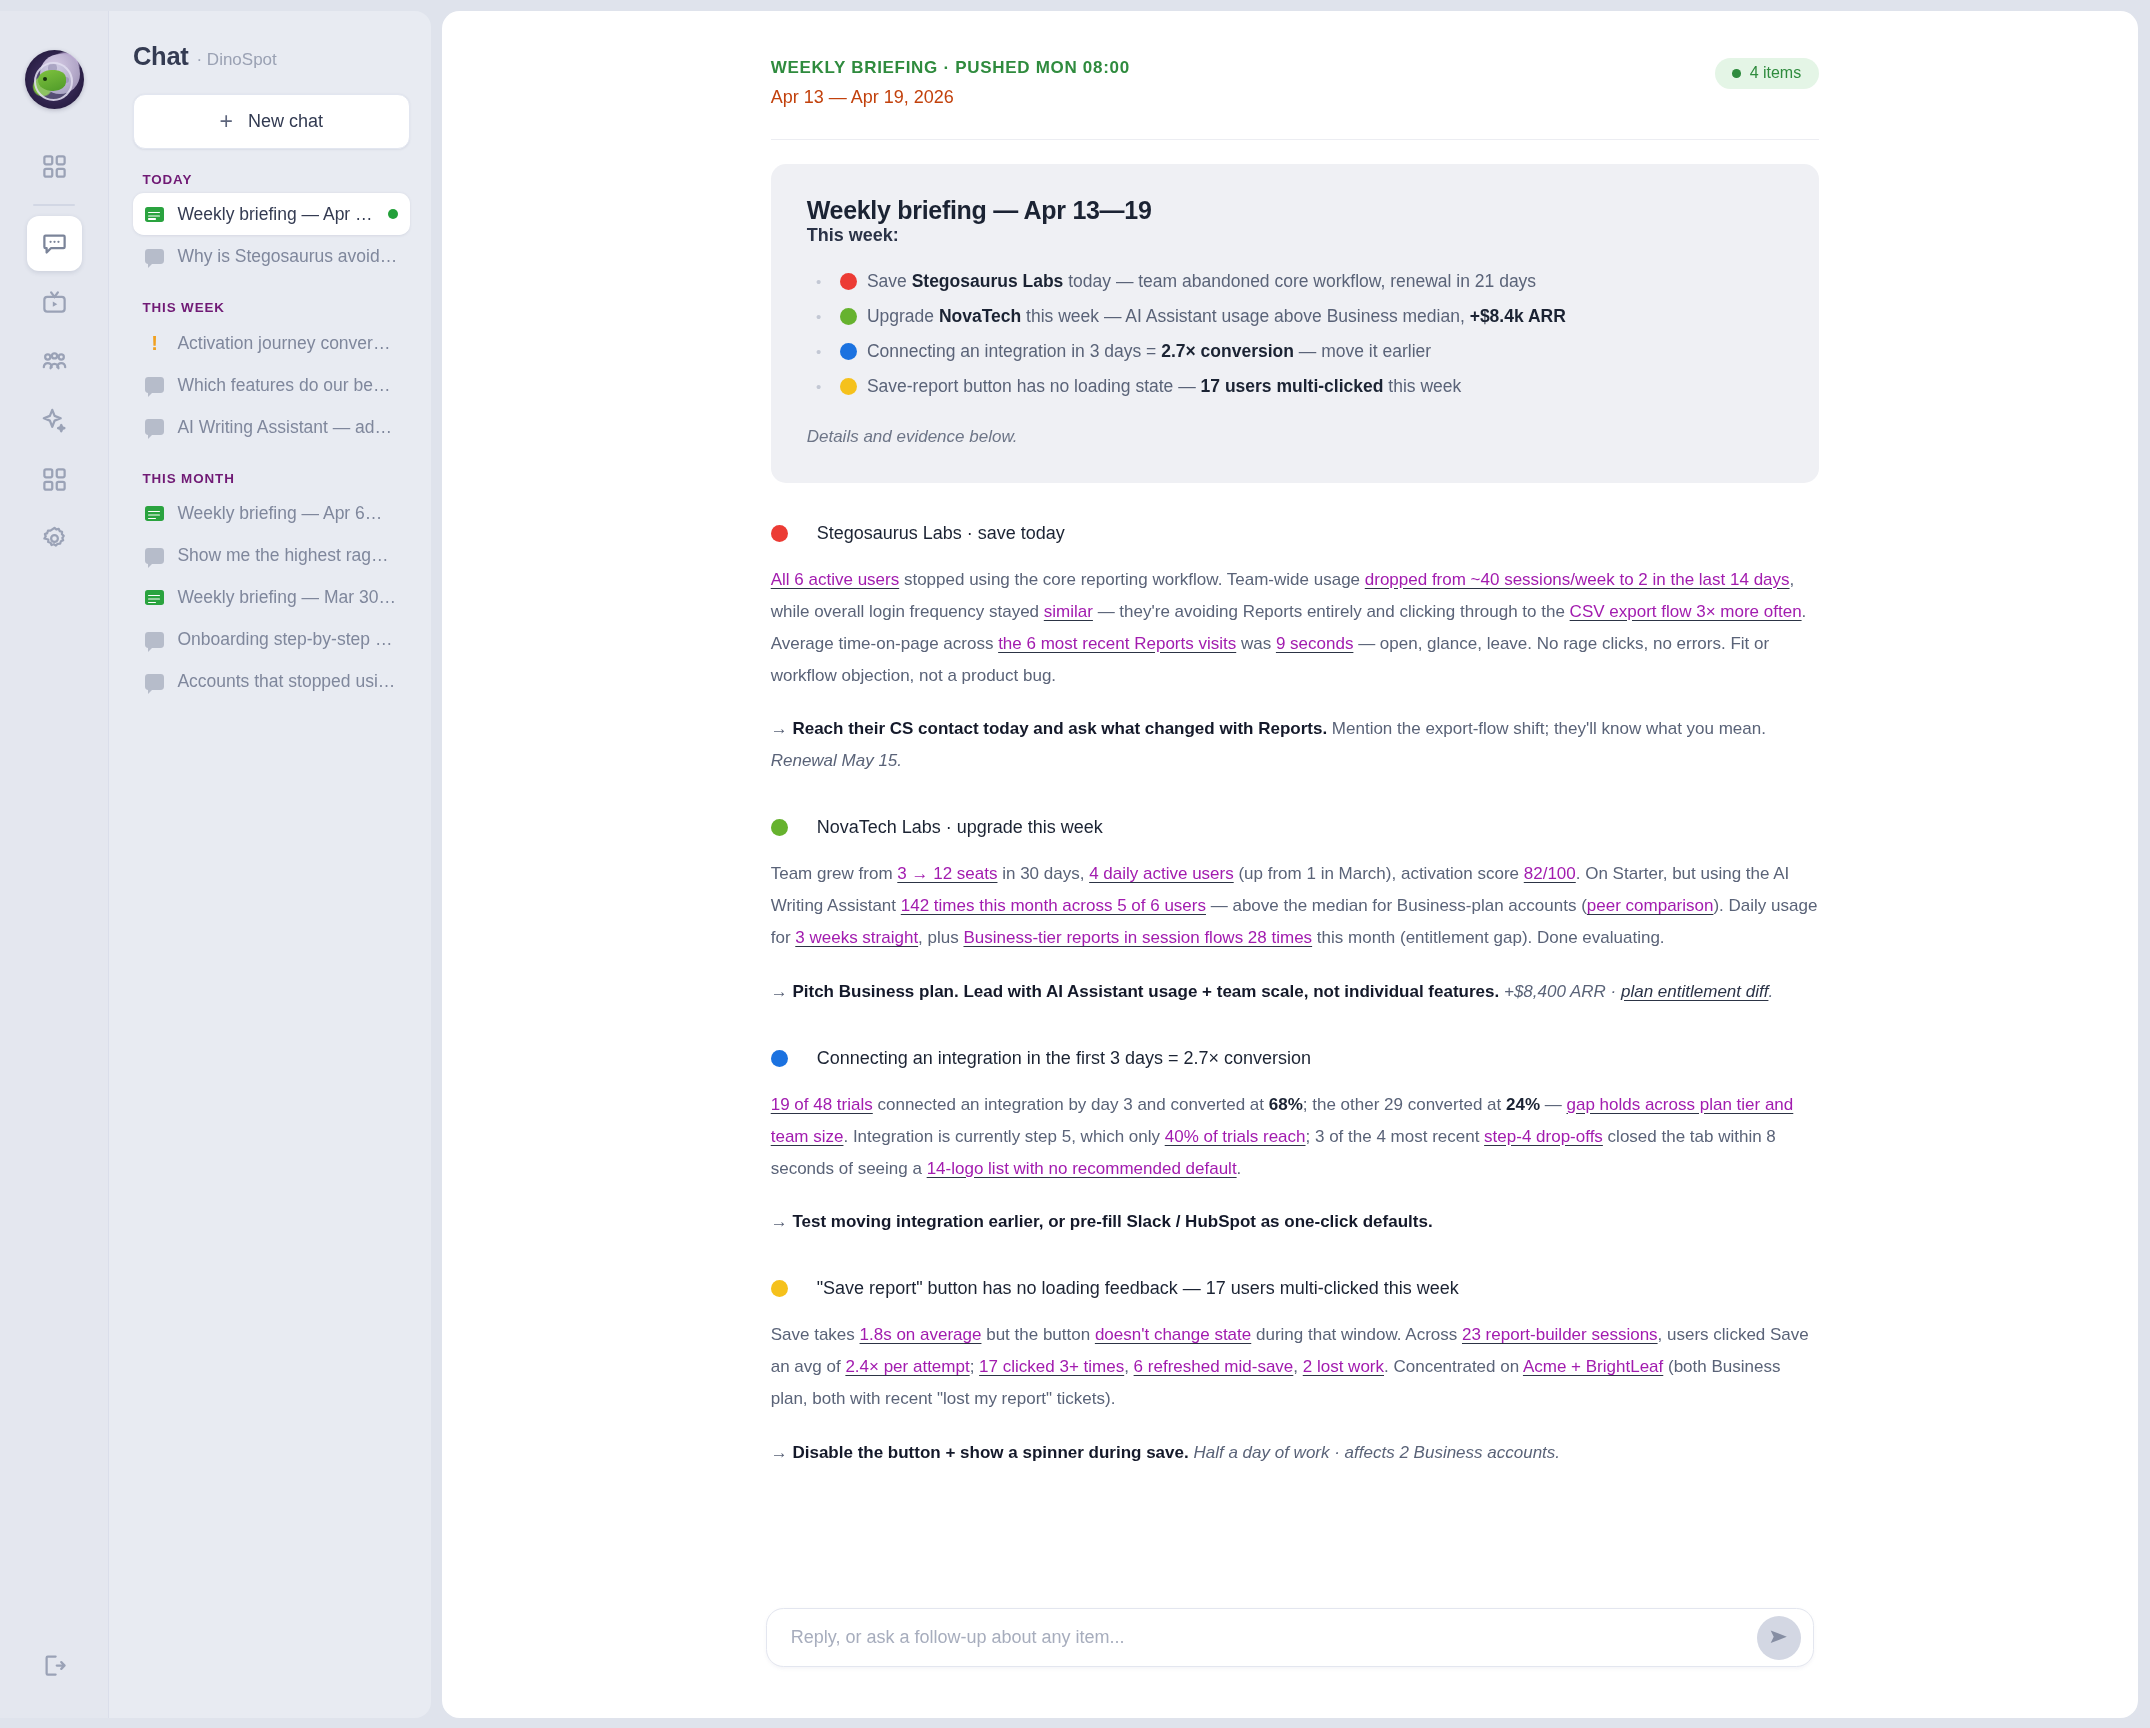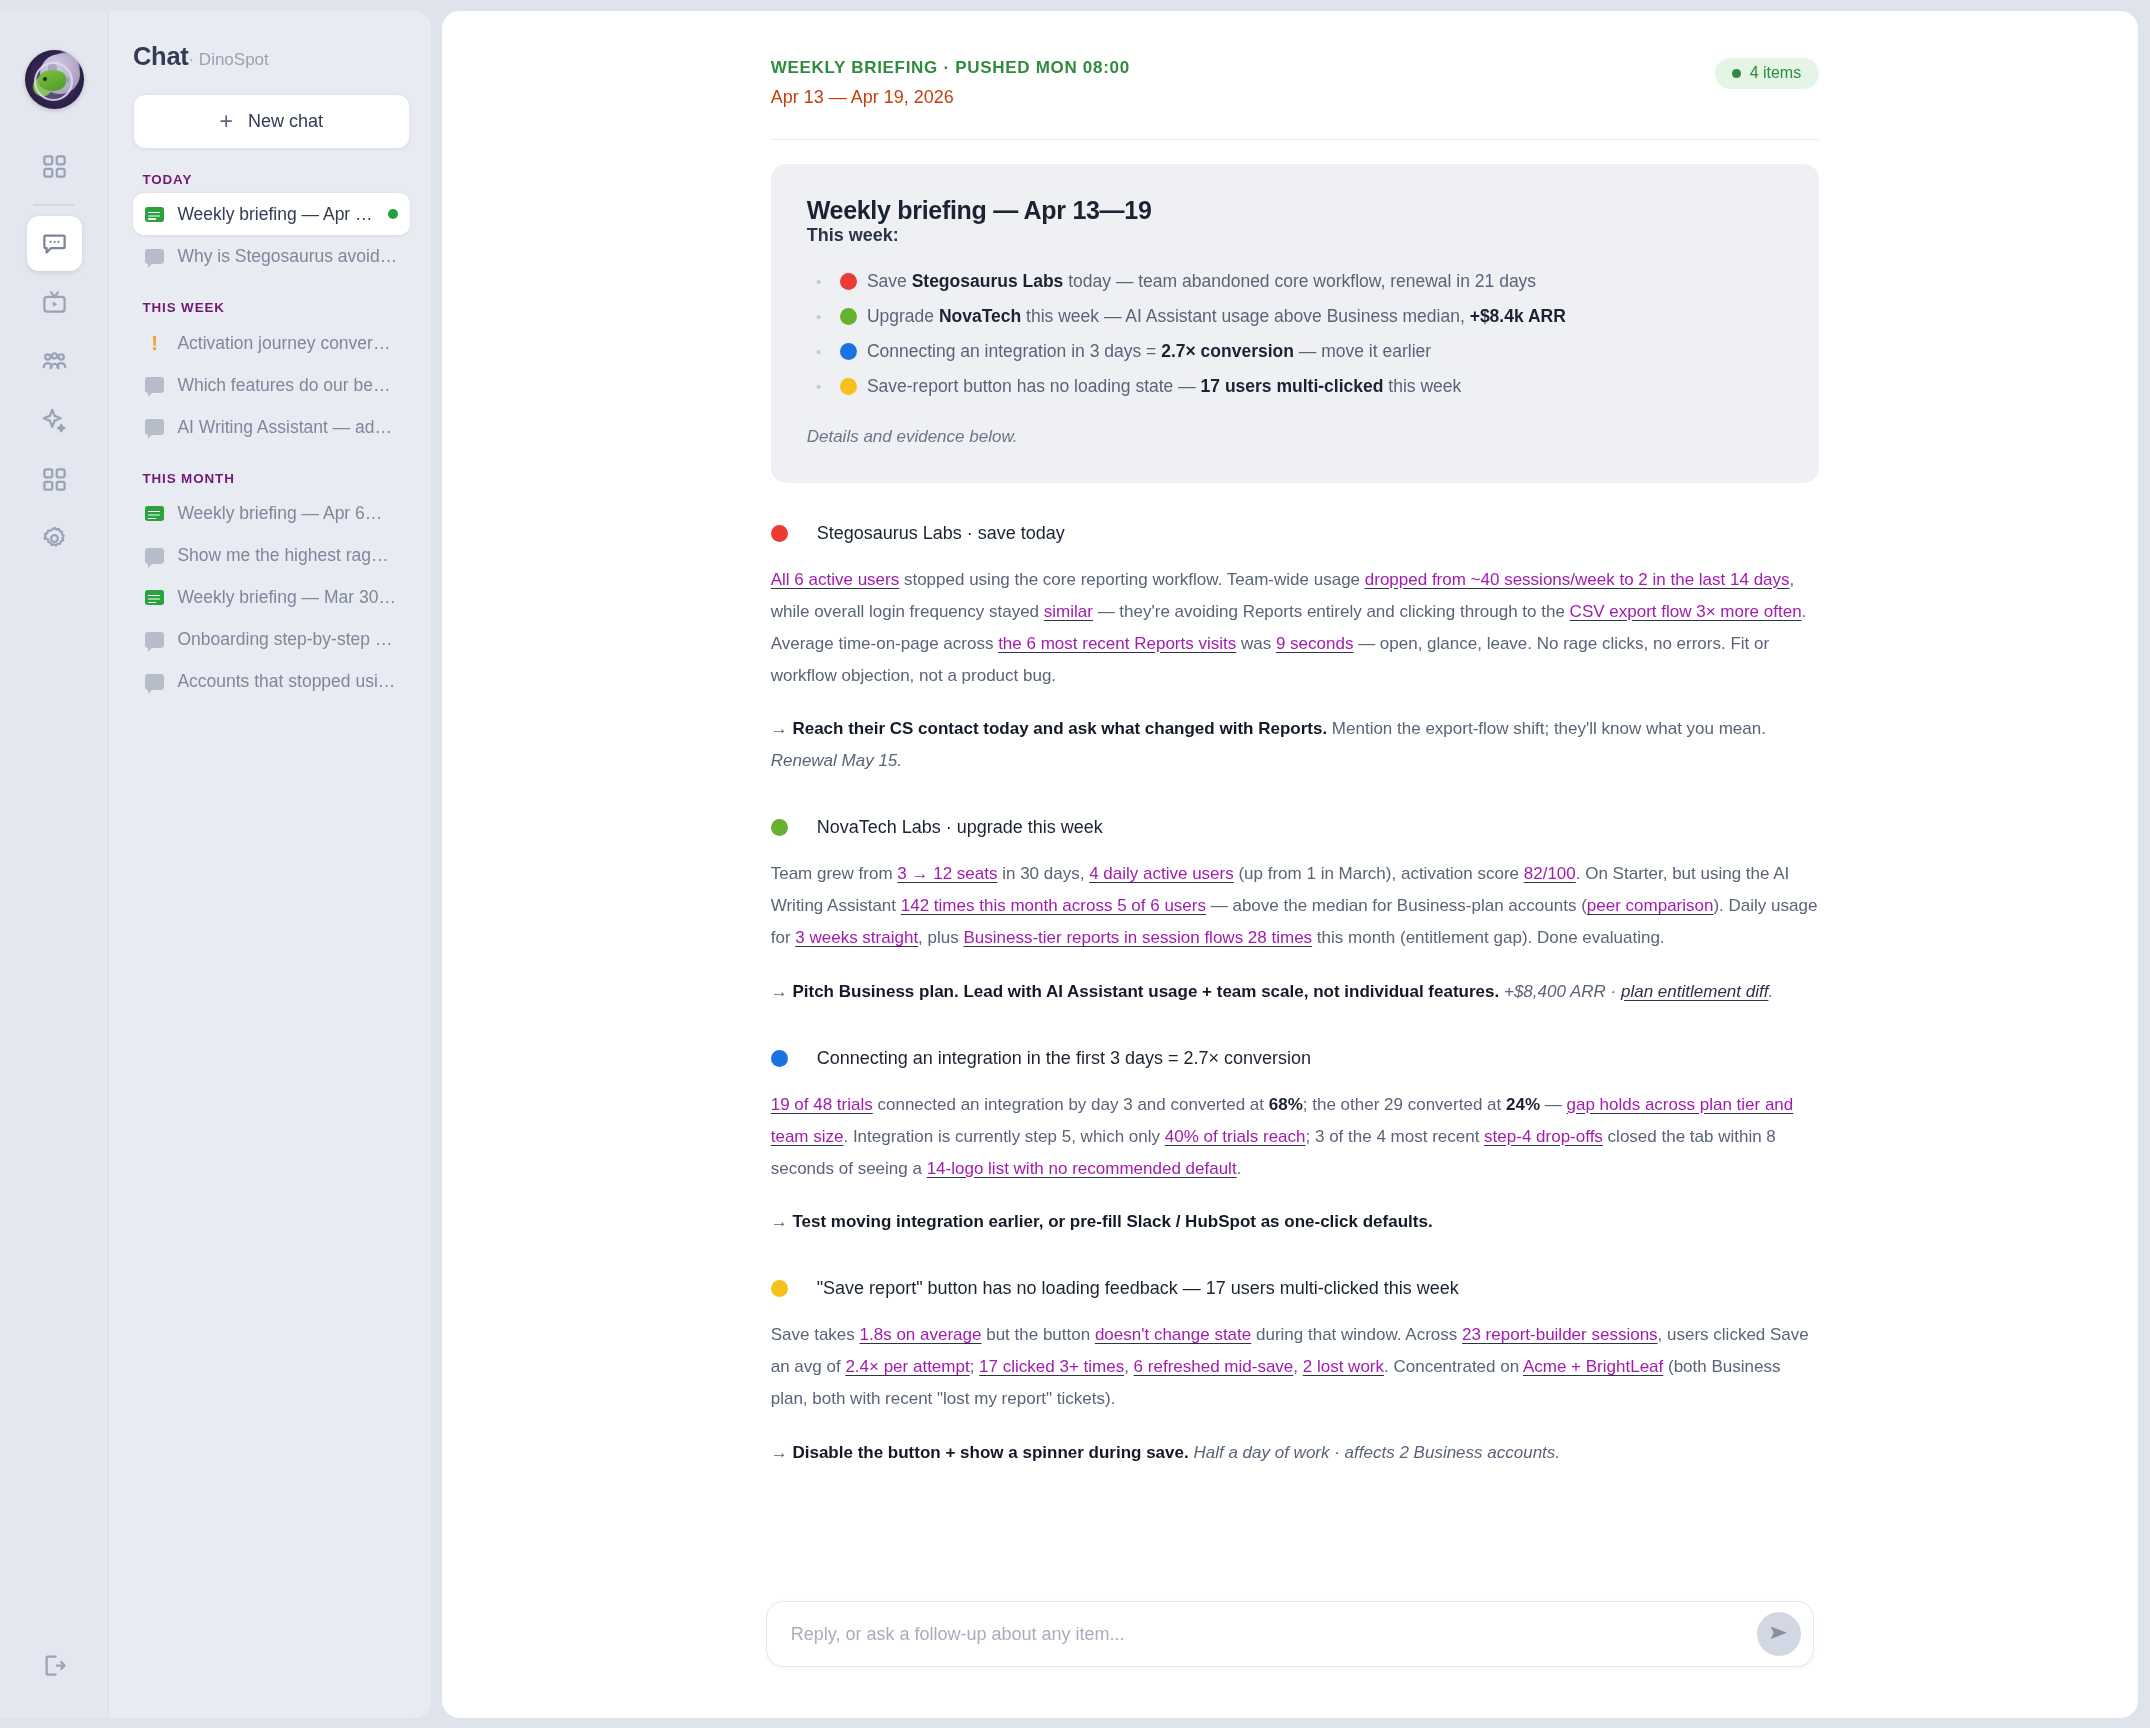--- a/index.html
+++ b/index.html
@@ -86,21 +86,21 @@
   
   .sidebar {
     width: 323px;
     flex: 0 0 323px;
     background: #e8ebf2;
     border-top-right-radius: 16px;
     border-bottom-right-radius: 16px;
     padding: 31px 21.5px 0 24px;
     border-left: 0.7px solid #dadeea;
   }
-  .side-head { display: flex; align-items: baseline; margin-bottom: 23px; }
+  .side-head { display: flex; align-items: baseline; gap: 8px; margin-bottom: 23px; }
   .side-title { font-size: 25.5px; font-weight: 700; color: #343b52; letter-spacing: -0.3px; }
   .side-sub { font-size: 17px; color: #9aa1b3; }
   .new-chat {
     width: 100%; height: 55px;
     background: #fff; border: 0.7px solid #e2e6f0; border-radius: 12px;
     display: flex; align-items: center; justify-content: center; gap: 15px;
     font-size: 18px; color: #323a51; font-weight: 500;
     box-shadow: 0 0.7px 2px rgba(90,100,130,.10);
     cursor: pointer;
   }
@@ -197,21 +197,21 @@
   .para b { color: #1b2333; font-weight: 700; }
   .action { font-size: 17px; line-height: 32px; color: #5a6378; }
   .action b { color: #14192a; font-weight: 700; }
   .action i { font-style: italic; }
   .action u { text-decoration: underline; text-decoration-color: #2c3445; color: #2b3347; text-underline-offset: 2.7px; }
 
   
   .composer-wrap { padding: 58px 0 51px; }
   .composer {
     width: 1048px; margin: 0 auto;
-    height: 66px; background: #fff;
+    height: 59px; background: #fff;
     border: 1.3px solid #e3e6ef; border-radius: 17.5px;
     display: flex; align-items: center; padding: 0 12px 0 24px;
     box-shadow: 0 1.3px 3.4px rgba(110,120,150,.07);
   }
   .composer input {
     flex: 1 1 auto; border: 0; outline: 0; font-size: 18px; color: #2b3347;
     font-family: "Liberation Sans", sans-serif; background: transparent;
   }
   .composer input::placeholder { color: #a7adbd; }
   .send {

